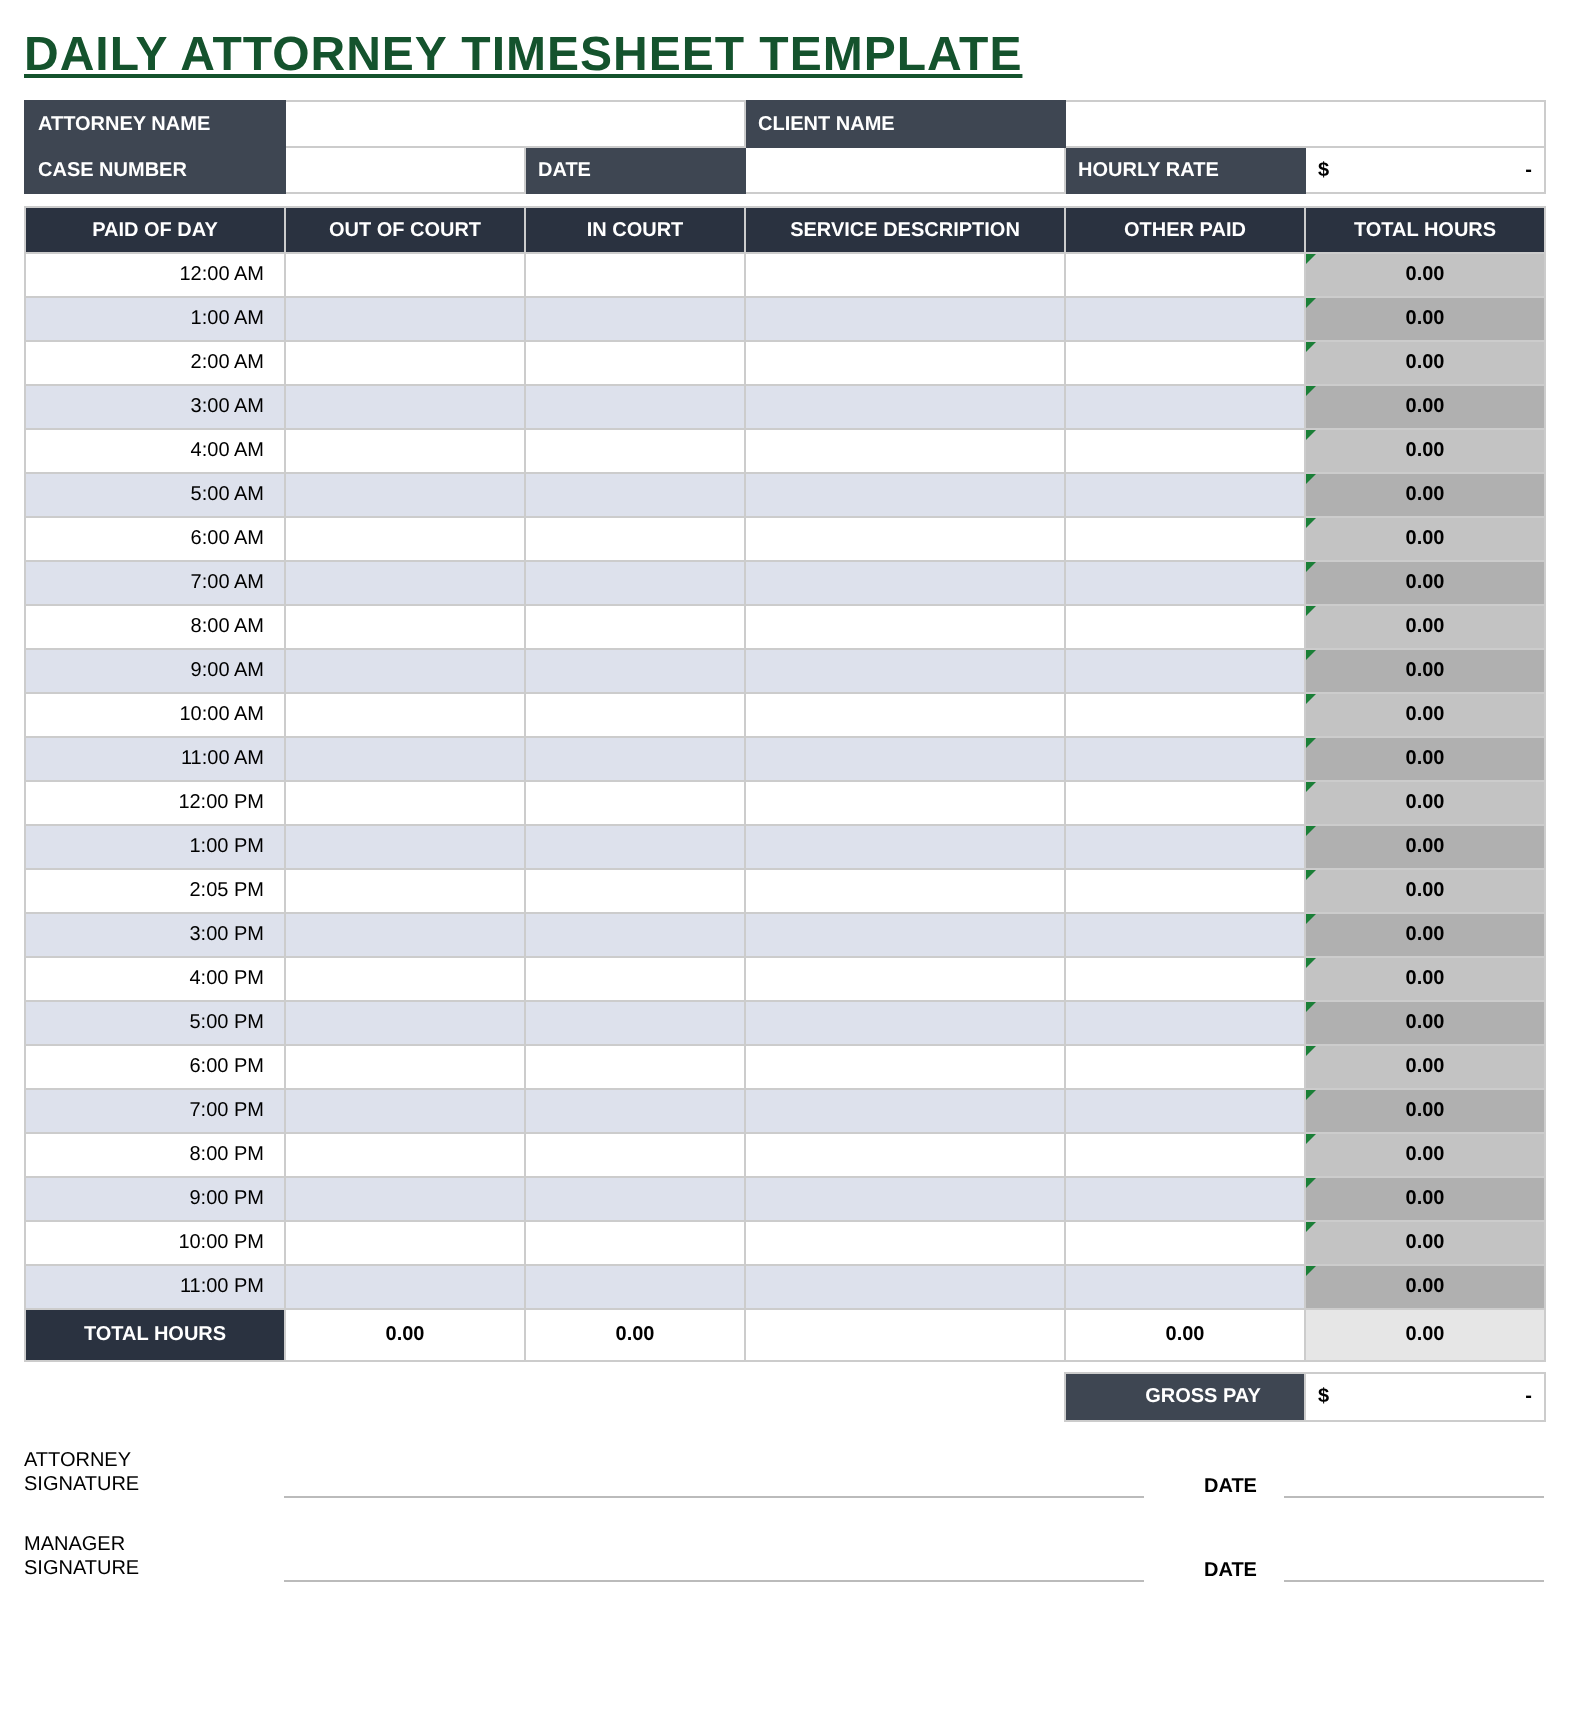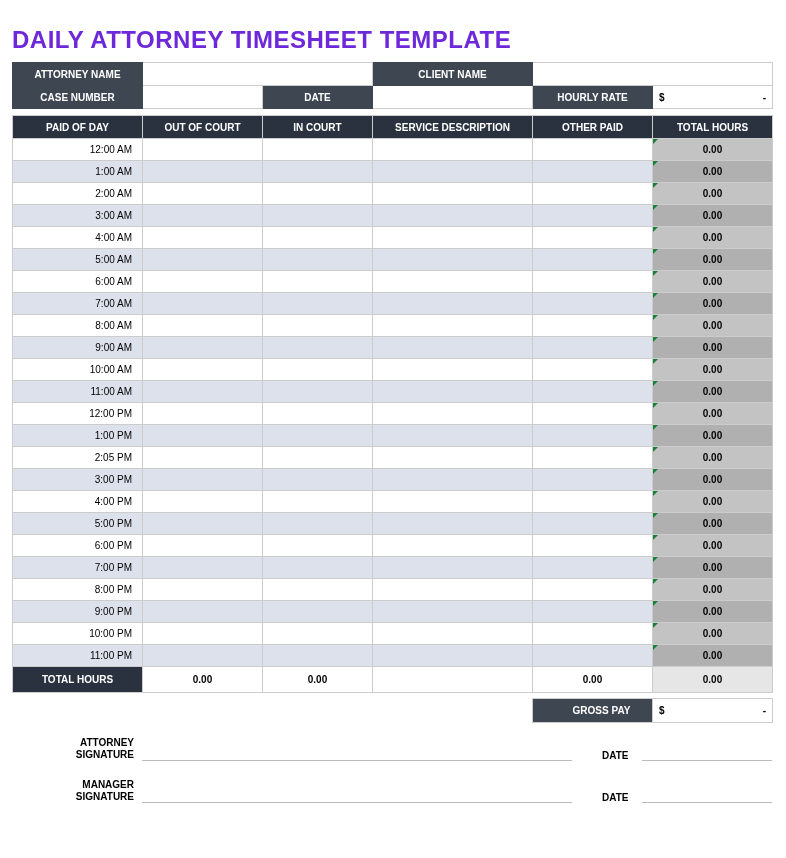--- a/index.html
+++ b/index.html
@@ -8,41 +8,42 @@
     padding: 10px 12px;
     font-family: Arial, Helvetica, sans-serif;
     font-size: 11px;
     color: #000;
     background: #fff;
     width: 786px;
   }
   .title {
     font-size: 24px;
     font-weight: bold;
-    color: #6d28d9;
+    color: #14532d;
     letter-spacing: 0.5px;
-    margin: 16px 0 8px 0;
+    margin: 4px 0 8px 0;
+    text-decoration: underline;
   }
   table {
     border-collapse: collapse;
     width: 760px;
     table-layout: fixed;
   }
   td, th {
     border: 1px solid #ccc;
     height: 23px;
     padding: 0 6px;
     vertical-align: middle;
   }
   .hdr-dark {
     background: #3e4652;
     color: #fff;
     font-weight: bold;
     font-size: 10px;
-    text-align: center;
+    text-align: left;
     border: 1px solid #3e4652;
   }
   .blank {
     background: #fff;
   }
   .col-headers td {
     background: #2a3240;
     color: #fff;
     font-weight: bold;
     font-size: 10px;
@@ -115,22 +116,22 @@
     width: 760px;
     margin-top: 14px;
   }
   .sig-row {
     display: flex;
     align-items: flex-end;
     margin-bottom: 18px;
   }
   .sig-label {
     width: 130px;
-    text-align: right;
-    font-weight: bold;
+    text-align: left;
+    font-weight: normal;
     font-size: 10px;
     line-height: 12px;
     padding-right: 8px;
   }
   .sig-line {
     flex: 1;
     border-bottom: 1px solid #bbb;
     height: 18px;
     margin-right: 30px;
   }

